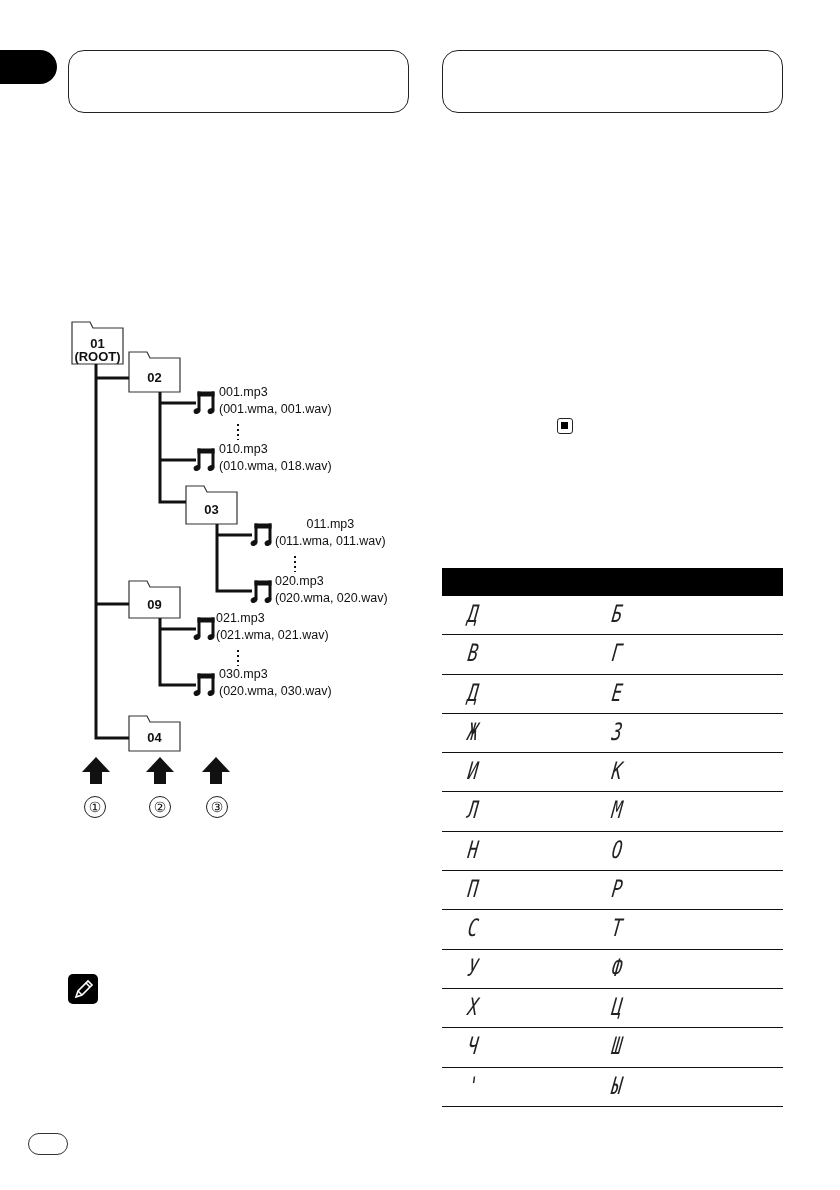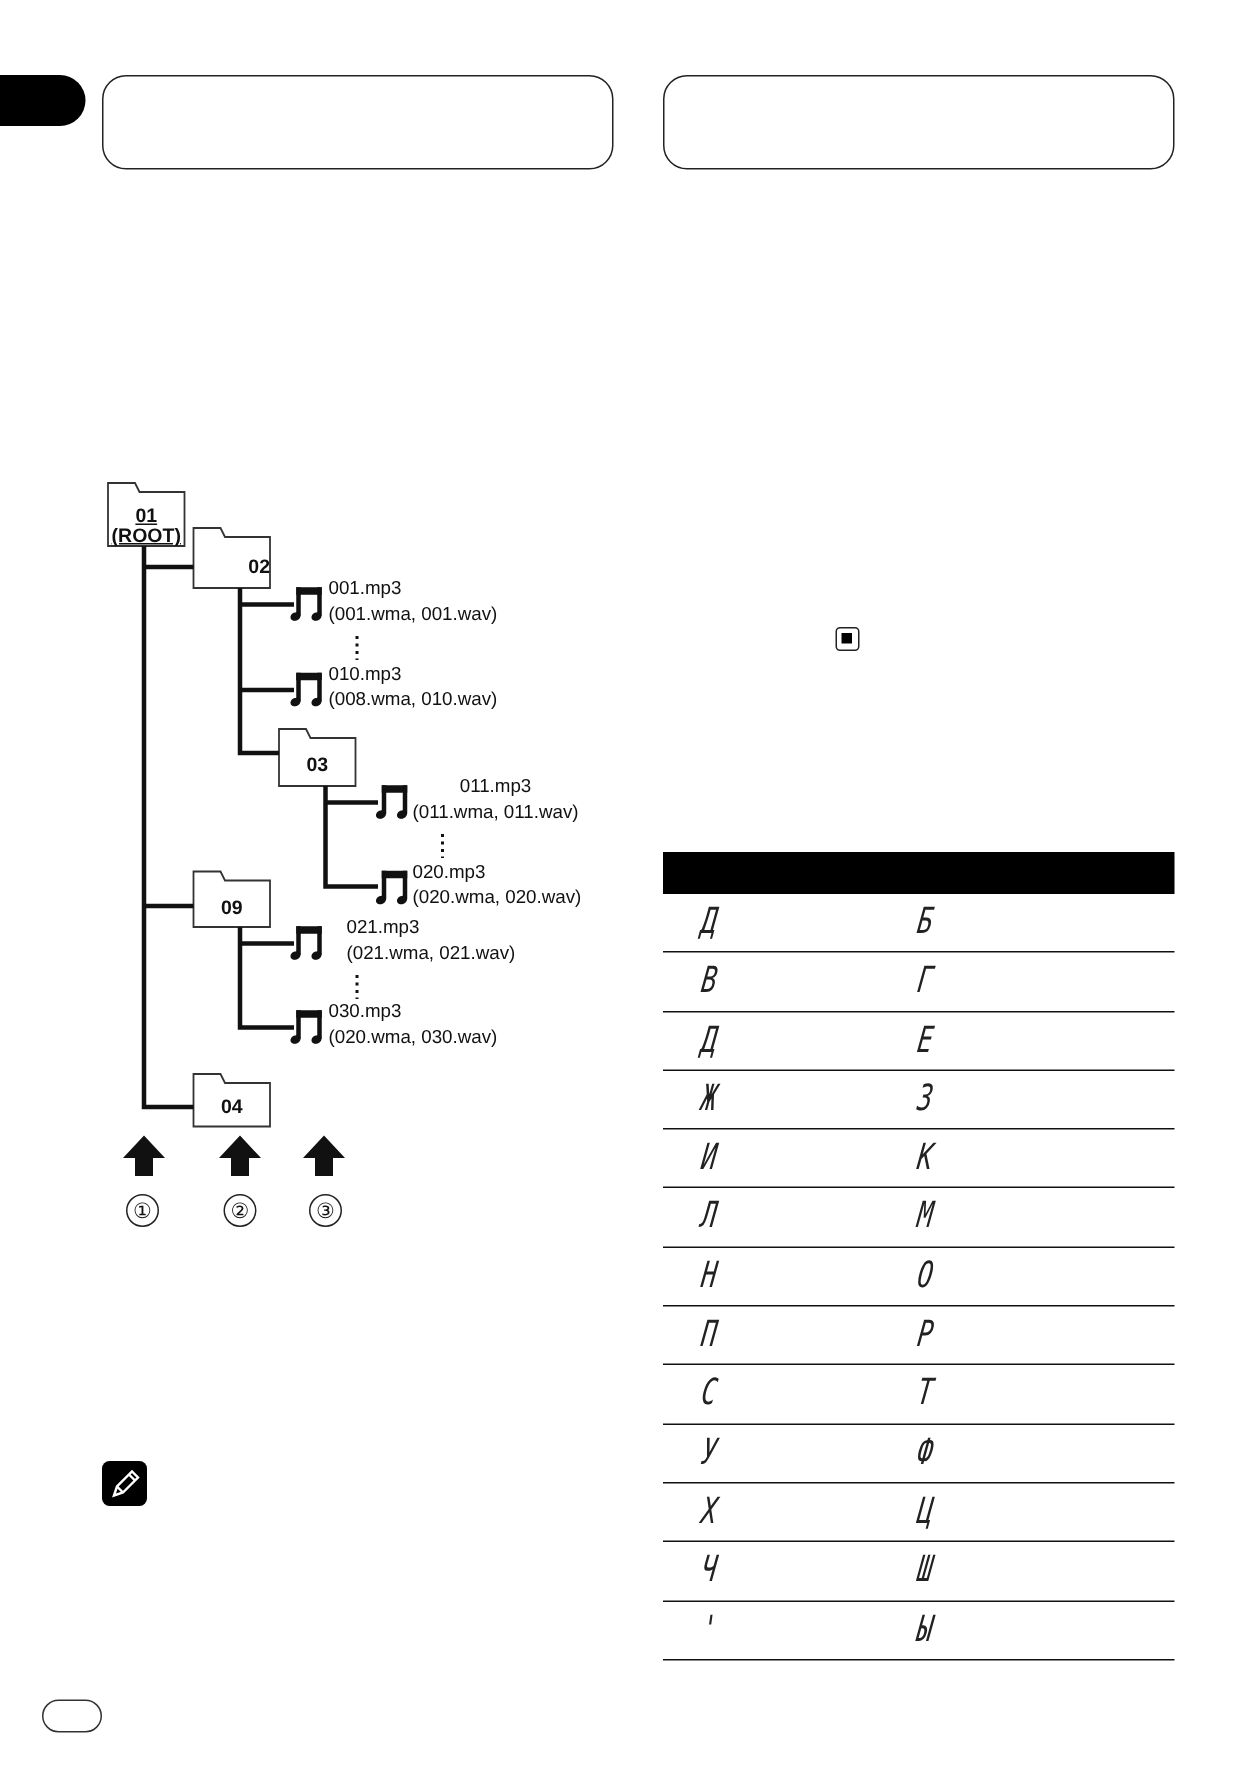--- a/index.html
+++ b/index.html
@@ -124,46 +124,46 @@
       </g>
     </g>
 
     <g fill="#111">
       <path d="M82,772 L96,757 L110,772 L102,772 L102,784 L90,784 L90,772 Z"></path>
       <path d="M146,772 L160,757 L174,772 L166,772 L166,784 L154,784 L154,772 Z"></path>
       <path d="M202,772 L216,757 L230,772 L222,772 L222,784 L210,784 L210,772 Z"></path>
     </g>
   </svg>
 
-  <div class="folder-label" style="left:72px;top:337px;width:51px;text-decoration:underline;">
+  <div class="folder-label" style="left:72px;top:337px;width:51px;">
     <div>01</div>
     <div>(ROOT)</div>
   </div>
-  <div class="folder-label" style="left:129px;top:371px;width:51px;text-align:right;">02</div>
+  <div class="folder-label" style="left:129px;top:371px;width:51px;">02</div>
   <div class="folder-label" style="left:186px;top:503px;width:51px;">03</div>
   <div class="folder-label" style="left:129px;top:598px;width:51px;">09</div>
   <div class="folder-label" style="left:129px;top:731px;width:51px;">04</div>
 
   <div class="file-label" style="left:219px;top:384px;">
     <div>001.mp3</div>
     <div>(001.wma, 001.wav)</div>
   </div>
   <div class="file-label" style="left:219px;top:441px;">
     <div>010.mp3</div>
-    <div>(008.wma, 010.wav)</div>
+    <div>(010.wma, 018.wav)</div>
   </div>
   <div class="file-label" style="left:275px;top:516px;text-align:center;">
     <div>011.mp3</div>
     <div>(011.wma, 011.wav)</div>
   </div>
   <div class="file-label" style="left:275px;top:573px;">
     <div>020.mp3</div>
     <div>(020.wma, 020.wav)</div>
   </div>
-  <div class="file-label" style="left:231px;top:610px;">
+  <div class="file-label" style="left:216px;top:610px;">
     <div>021.mp3</div>
     <div>(021.wma, 021.wav)</div>
   </div>
   <div class="file-label" style="left:219px;top:666px;">
     <div>030.mp3</div>
     <div>(020.wma, 030.wav)</div>
   </div>
 
   <div class="circ-num" style="left:84px;top:796px;">①</div>
   <div class="circ-num" style="left:149px;top:796px;">②</div>

